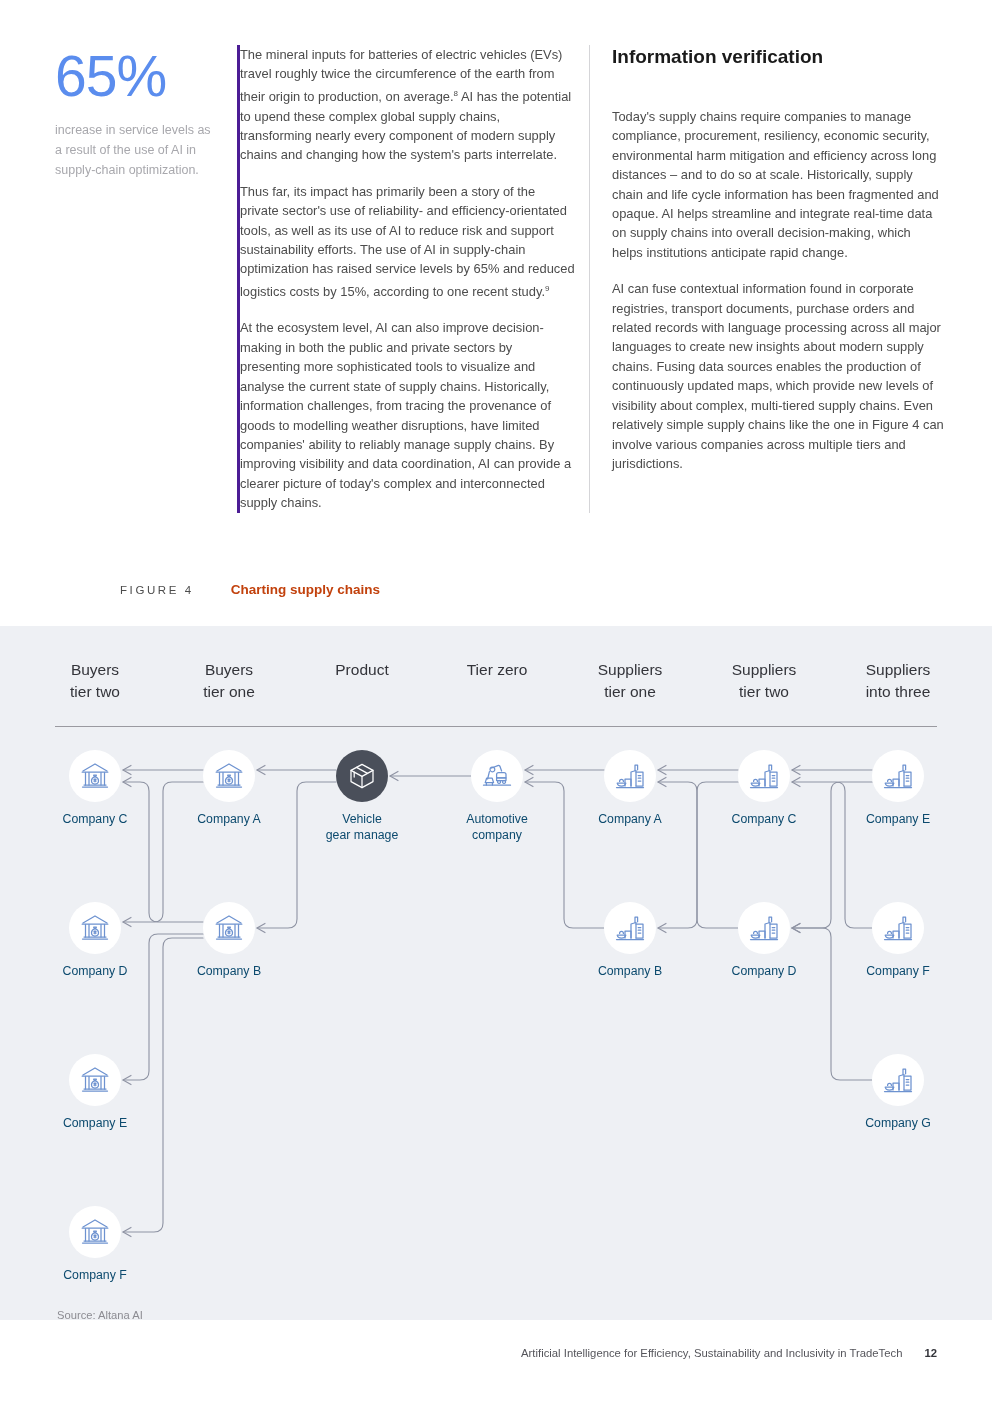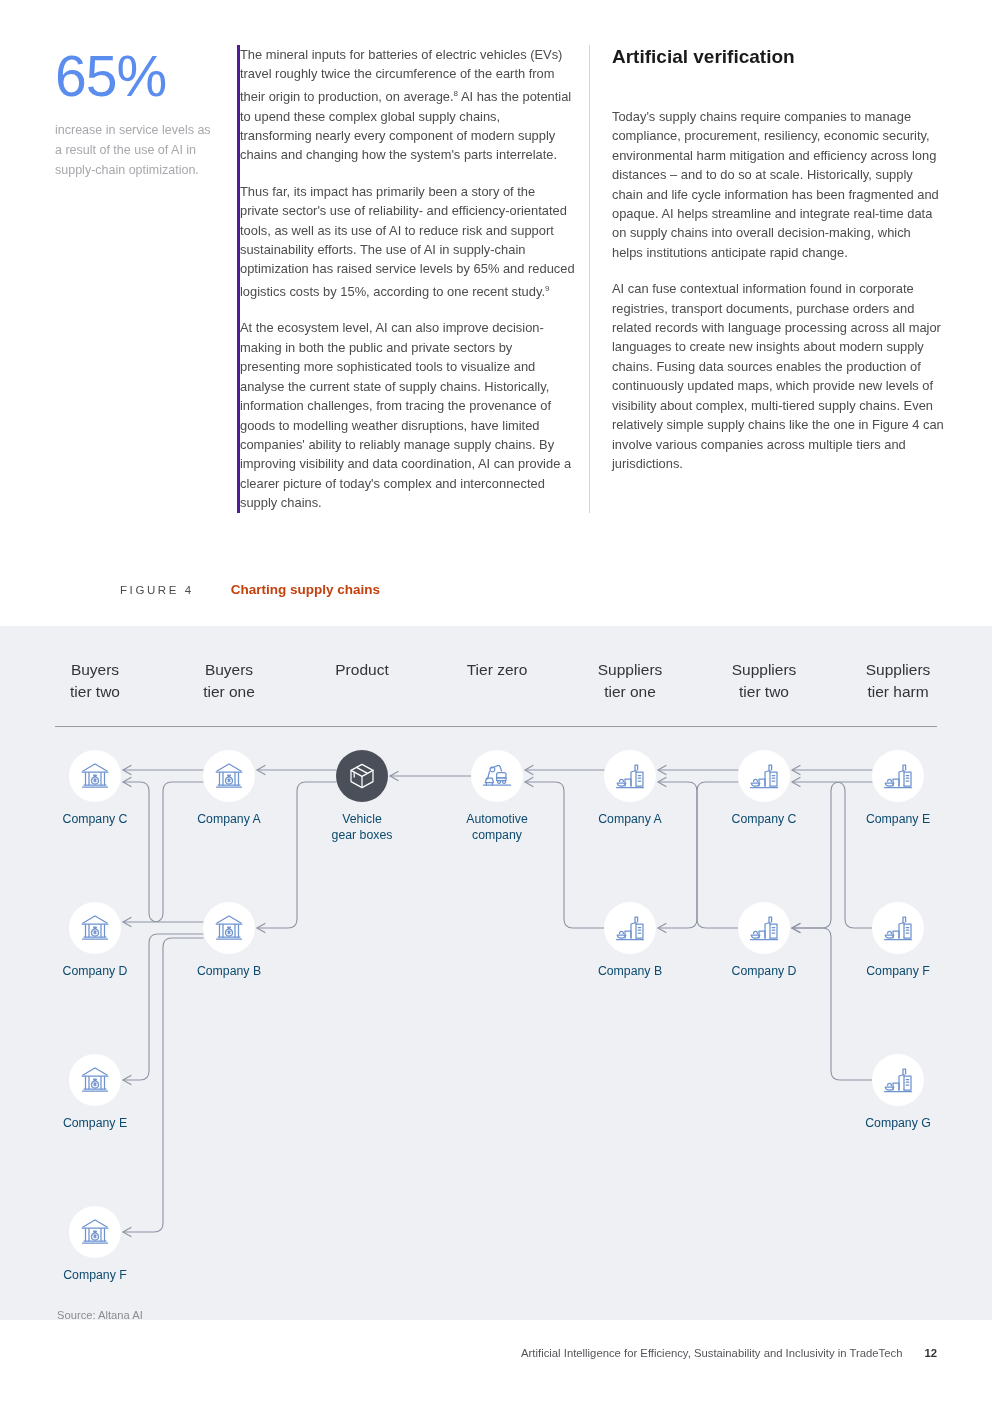--- a/index.html
+++ b/index.html
@@ -168,21 +168,21 @@
       <div class="stat-caption">increase in service levels as a result of the use of AI in supply-chain optimization.</div>
     </div>
 
     <div class="col-body">
       <p class="body-p"><span>The mineral inputs for batteries of electric vehicles (EVs) travel roughly twice the circumference of the earth from their origin to production, on average.</span><sup>8</sup> <span>AI has the potential to upend these complex global supply chains, transforming nearly every component of modern supply chains and changing how the system's parts interrelate.</span></p>
       <p class="body-p"><span>Thus far, its impact has primarily been a story of the private sector's use of reliability- and efficiency-orientated tools, as well as its use of AI to reduce risk and support sustainability efforts. The use of AI in supply-chain optimization has raised service levels by 65% and reduced logistics costs by 15%, according to one recent study.</span><sup>9</sup></p>
       <p class="body-p">At the ecosystem level, AI can also improve decision-making in both the public and private sectors by presenting more sophisticated tools to visualize and analyse the current state of supply chains. Historically, information challenges, from tracing the provenance of goods to modelling weather disruptions, have limited companies' ability to reliably manage supply chains. By improving visibility and data coordination, AI can provide a clearer picture of today's complex and interconnected supply chains.</p>
     </div>
 
     <div class="col-right">
-      <h2 class="section-heading">Artificial verification</h2>
+      <h2 class="section-heading">Information verification</h2>
       <p class="body-p">Today's supply chains require companies to manage compliance, procurement, resiliency, economic security, environmental harm mitigation and efficiency across long distances – and to do so at scale. Historically, supply chain and life cycle information has been fragmented and opaque. AI helps streamline and integrate real-time data on supply chains into overall decision-making, which helps institutions anticipate rapid change.</p>
       <p class="body-p">AI can fuse contextual information found in corporate registries, transport documents, purchase orders and related records with language processing across all major languages to create new insights about modern supply chains. Fusing data sources enables the production of continuously updated maps, which provide new levels of visibility about complex, multi-tiered supply chains. Even relatively simple supply chains like the one in Figure 4 can involve various companies across multiple tiers and jurisdictions.</p>
     </div>
 
   </div>
 
   <div class="figure-label-row">
     <div class="figure-tag">FIGURE 4</div>
     <div class="figure-divider"></div>
     <div class="figure-title">Charting supply chains</div>
@@ -247,21 +247,21 @@
       <div class="col-head" style="left: 565px;">
         <div>Suppliers</div>
         <div>tier one</div>
       </div>
       <div class="col-head" style="left: 699px;">
         <div>Suppliers</div>
         <div>tier two</div>
       </div>
       <div class="col-head" style="left: 833px;">
         <div>Suppliers</div>
-        <div>tier harm</div>
+        <div>into three</div>
       </div>
       <div class="node" style="left: 35px; top: 124px;">
         <div class="node-circle">
           <svg width="32" height="32" viewBox="0 0 32 32" fill="none" stroke="#6d92d0" stroke-width="1.25" stroke-linecap="round" stroke-linejoin="round">
             <path d="M4 11 L16 4 L28 11"></path>
             <path d="M3.2 12.2 H28.8"></path>
             <path d="M6.5 12.5 V25 M10 12.5 V25 M22 12.5 V25 M25.5 12.5 V25"></path>
             <path d="M5 25 H27"></path>
             <path d="M3.5 27 H28.5"></path>
             <path d="M14.6 15.2 h2.8 l-1 1.6 c1.9 .7 3.1 2.3 3.1 4 0 1.9-1.6 3.2-3.5 3.2 s-3.5-1.3-3.5-3.2c0-1.7 1.2-3.3 3.1-4 z"></path>
@@ -344,21 +344,21 @@
         <div class="node-circle dark">
           <svg width="32" height="32" viewBox="0 0 32 32" fill="none" stroke="#ffffff" stroke-width="1.25" stroke-linecap="round" stroke-linejoin="round">
             <path d="M16 4.4 L27 10.4 V21.6 L16 27.6 L5 21.6 V10.4 Z"></path>
             <path d="M5 10.4 L16 16.4 L27 10.4"></path>
             <path d="M16 16.4 V27.6"></path>
             <path d="M10.5 7.4 L21.5 13.4"></path>
             <path d="M8.2 12.1 V17"></path>
           </svg>
         </div>
         <div class="node-label">Vehicle</div>
-        <div class="node-label" style="margin-top: 0px;">gear boxes</div>
+        <div class="node-label" style="margin-top: 0px;">gear manage</div>
       </div>
       <div class="node" style="left: 437px; top: 124px;">
         <div class="node-circle">
           <svg width="32" height="32" viewBox="0 0 32 32" fill="none" stroke="#6d92d0" stroke-width="1.25" stroke-linecap="round" stroke-linejoin="round">
             <path d="M9 9.5 a2.4 2.4 0 1 0 0-.1"></path>
             <path d="M10.6 8 L16.8 5.6 a1.8 1.8 0 0 1 2.3 1.1 L20.6 11"></path>
             <path d="M8.4 11.6 L6.6 19"></path>
             <path d="M17.6 12.5 h5.4 a2 2 0 0 1 2 2 v3.4 h-9.4 v-3.4 a2 2 0 0 1 2-2z"></path>
             <path d="M15.6 17.9 h9.4 v2.6 h-9.4z"></path>
             <path d="M18 20.5 a1.5 1.5 0 1 0 .1 0 M23 20.5 a1.5 1.5 0 1 0 .1 0"></path>

